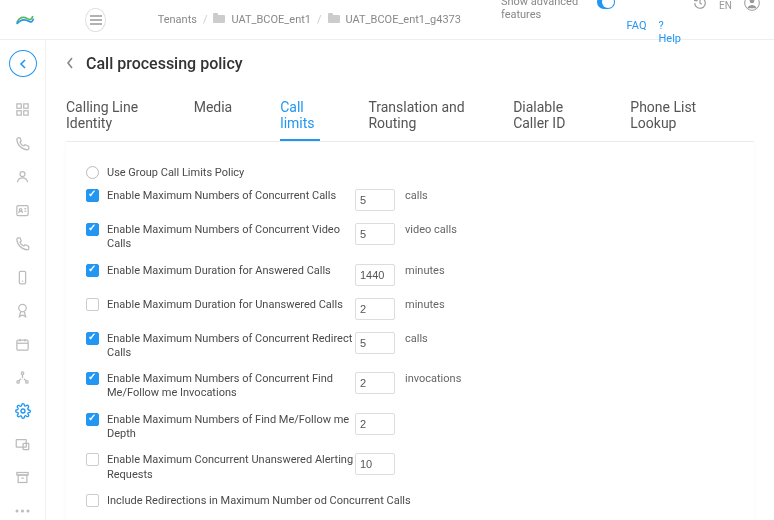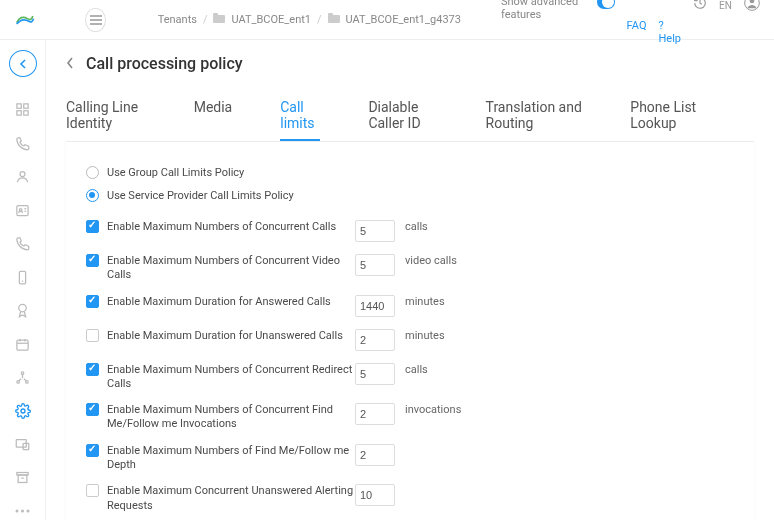--- a/index.html
+++ b/index.html
@@ -219,34 +219,30 @@
             <path d="M6 1 L2 6 L6 11" stroke="#888" stroke-width="1.6" fill="none"></path>
           </svg>
       </span>
       <span class="page-title">Call processing policy</span>
     </div>
 
     <div class="tabs">
       <div class="tab">Calling Line Identity</div>
       <div class="tab">Media</div>
       <div class="tab active">Call limits</div>
+      <div class="tab">Translation and Routing</div>
       <div class="tab">Dialable Caller ID</div>
-      <div class="tab">Translation and Routing</div>
       <div class="tab">Phone List Lookup</div>
     </div>
 
     <div class="panel">
       <div class="radio-row">
         <span class="radio"></span>
         <span>Use Group Call Limits Policy</span>
       </div>
-      <div class="radio-row" style="margin-bottom:18px;">
-        <span class="radio checked"></span>
-        <span>Use Service Provider Call Limits Policy</span>
-      </div>
 
       <div class="field-row">
         <span class="checkbox checked"></span>
         <span class="field-label">Enable Maximum Numbers of Concurrent Calls</span>
         <input class="field-input" value="5" style="">
         <span class="field-unit">calls</span>
       </div>
       <div class="field-row">
         <span class="checkbox checked"></span>
         <span class="field-label">Enable Maximum Numbers of Concurrent Video Calls</span>

